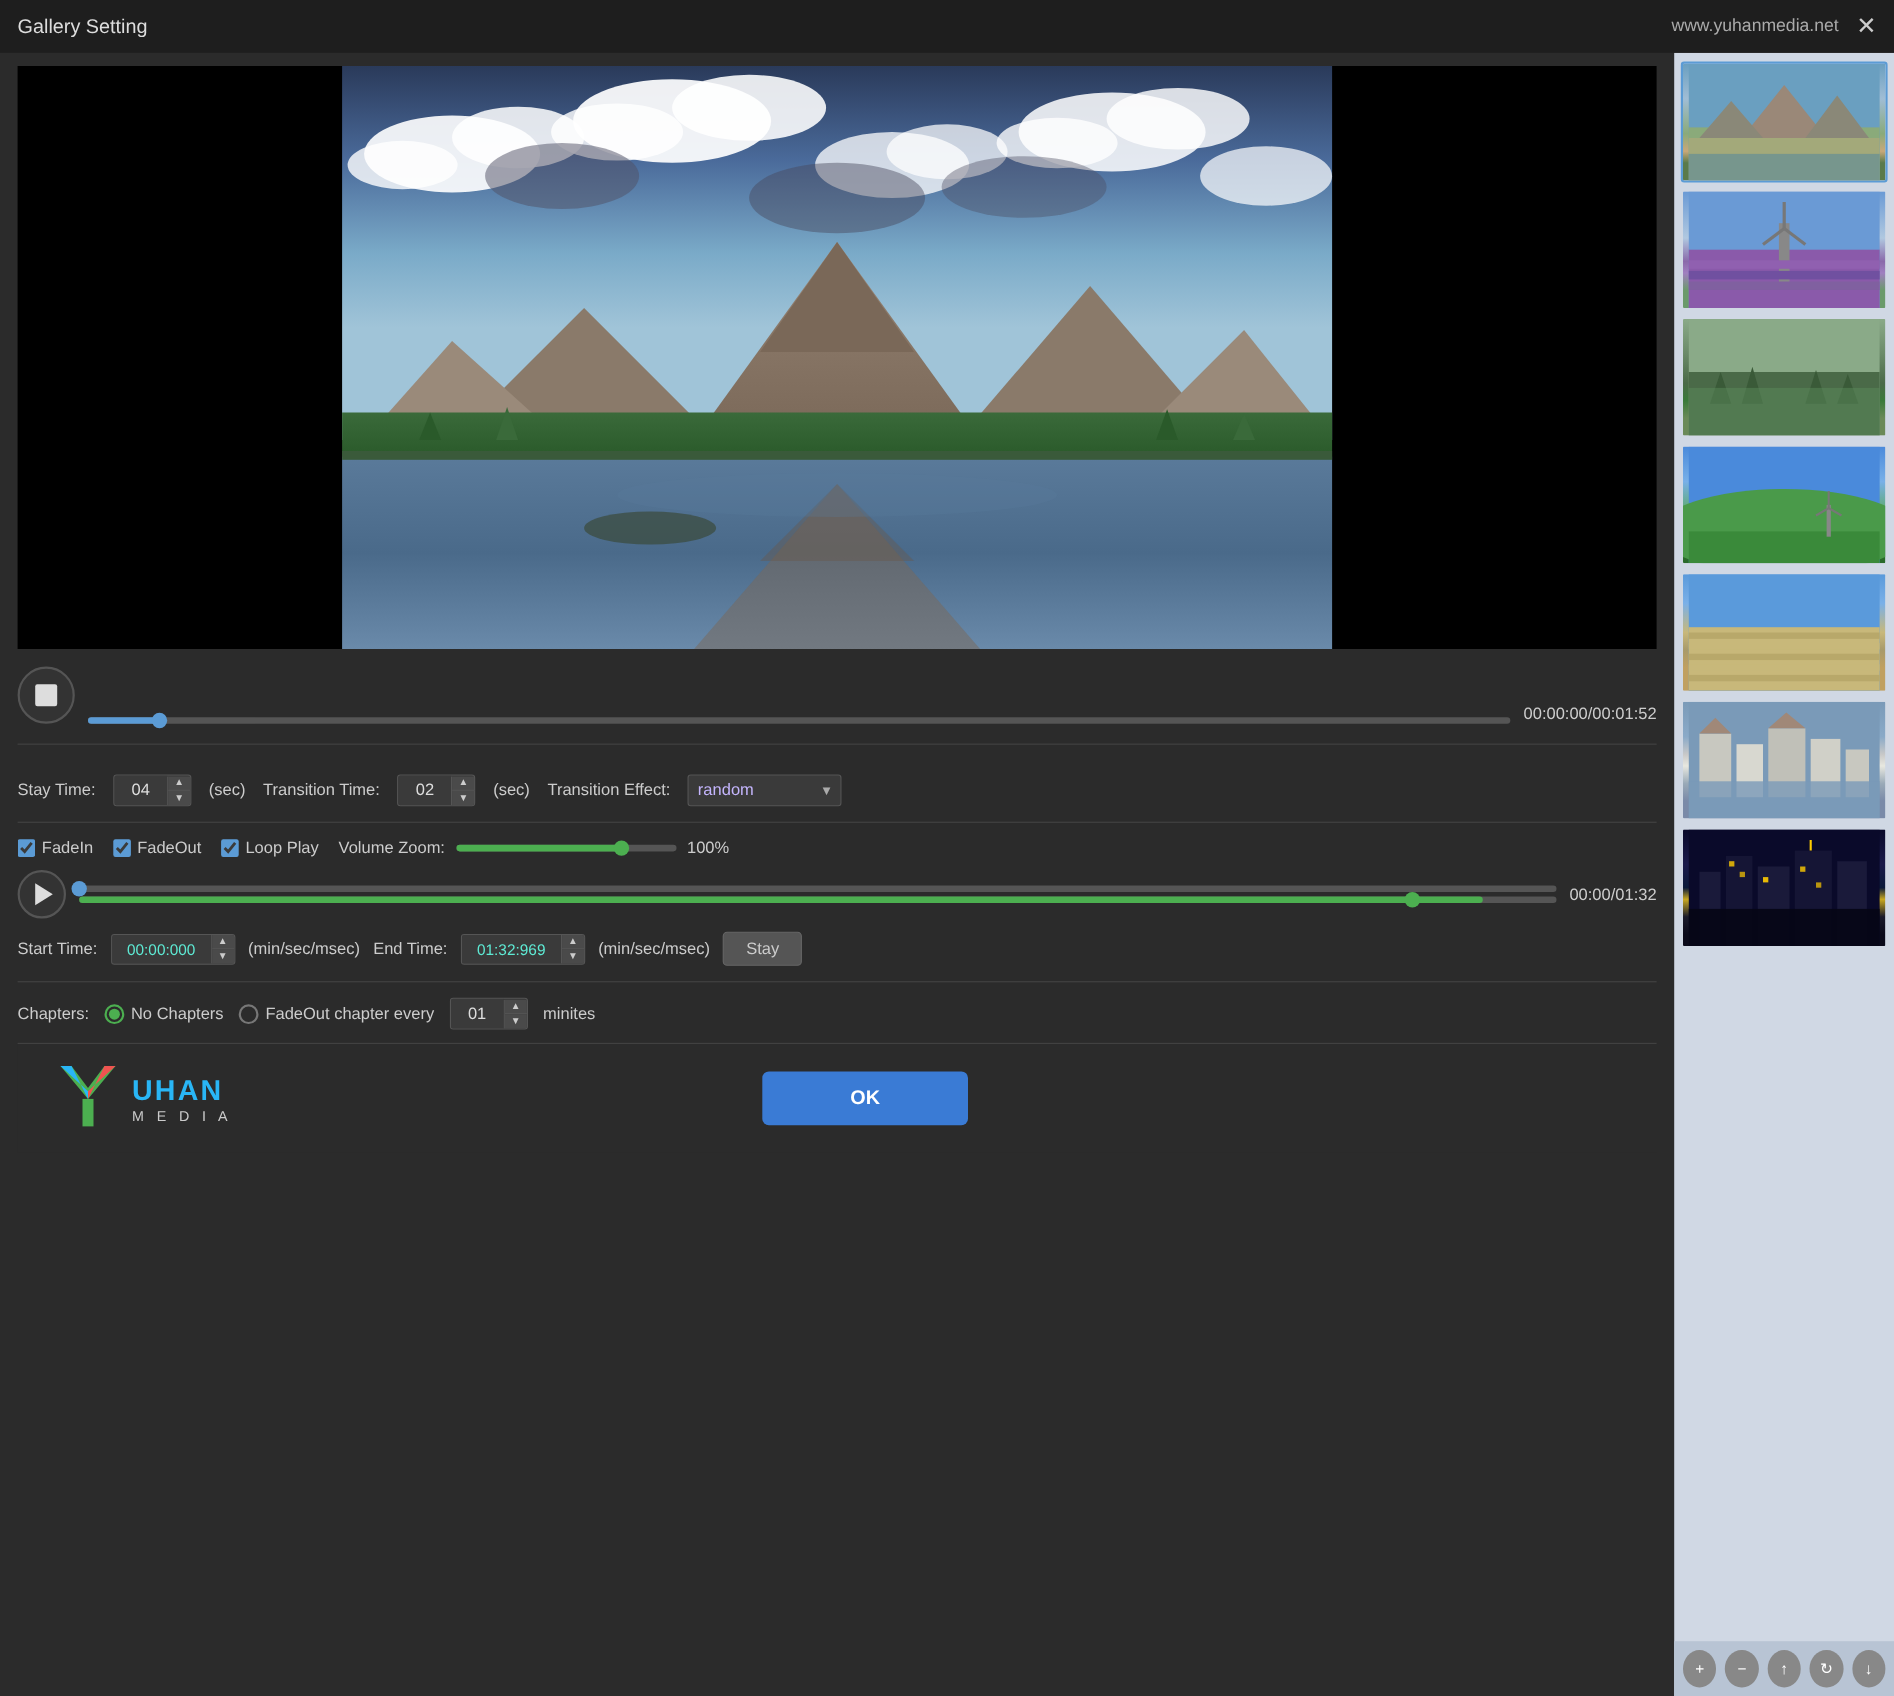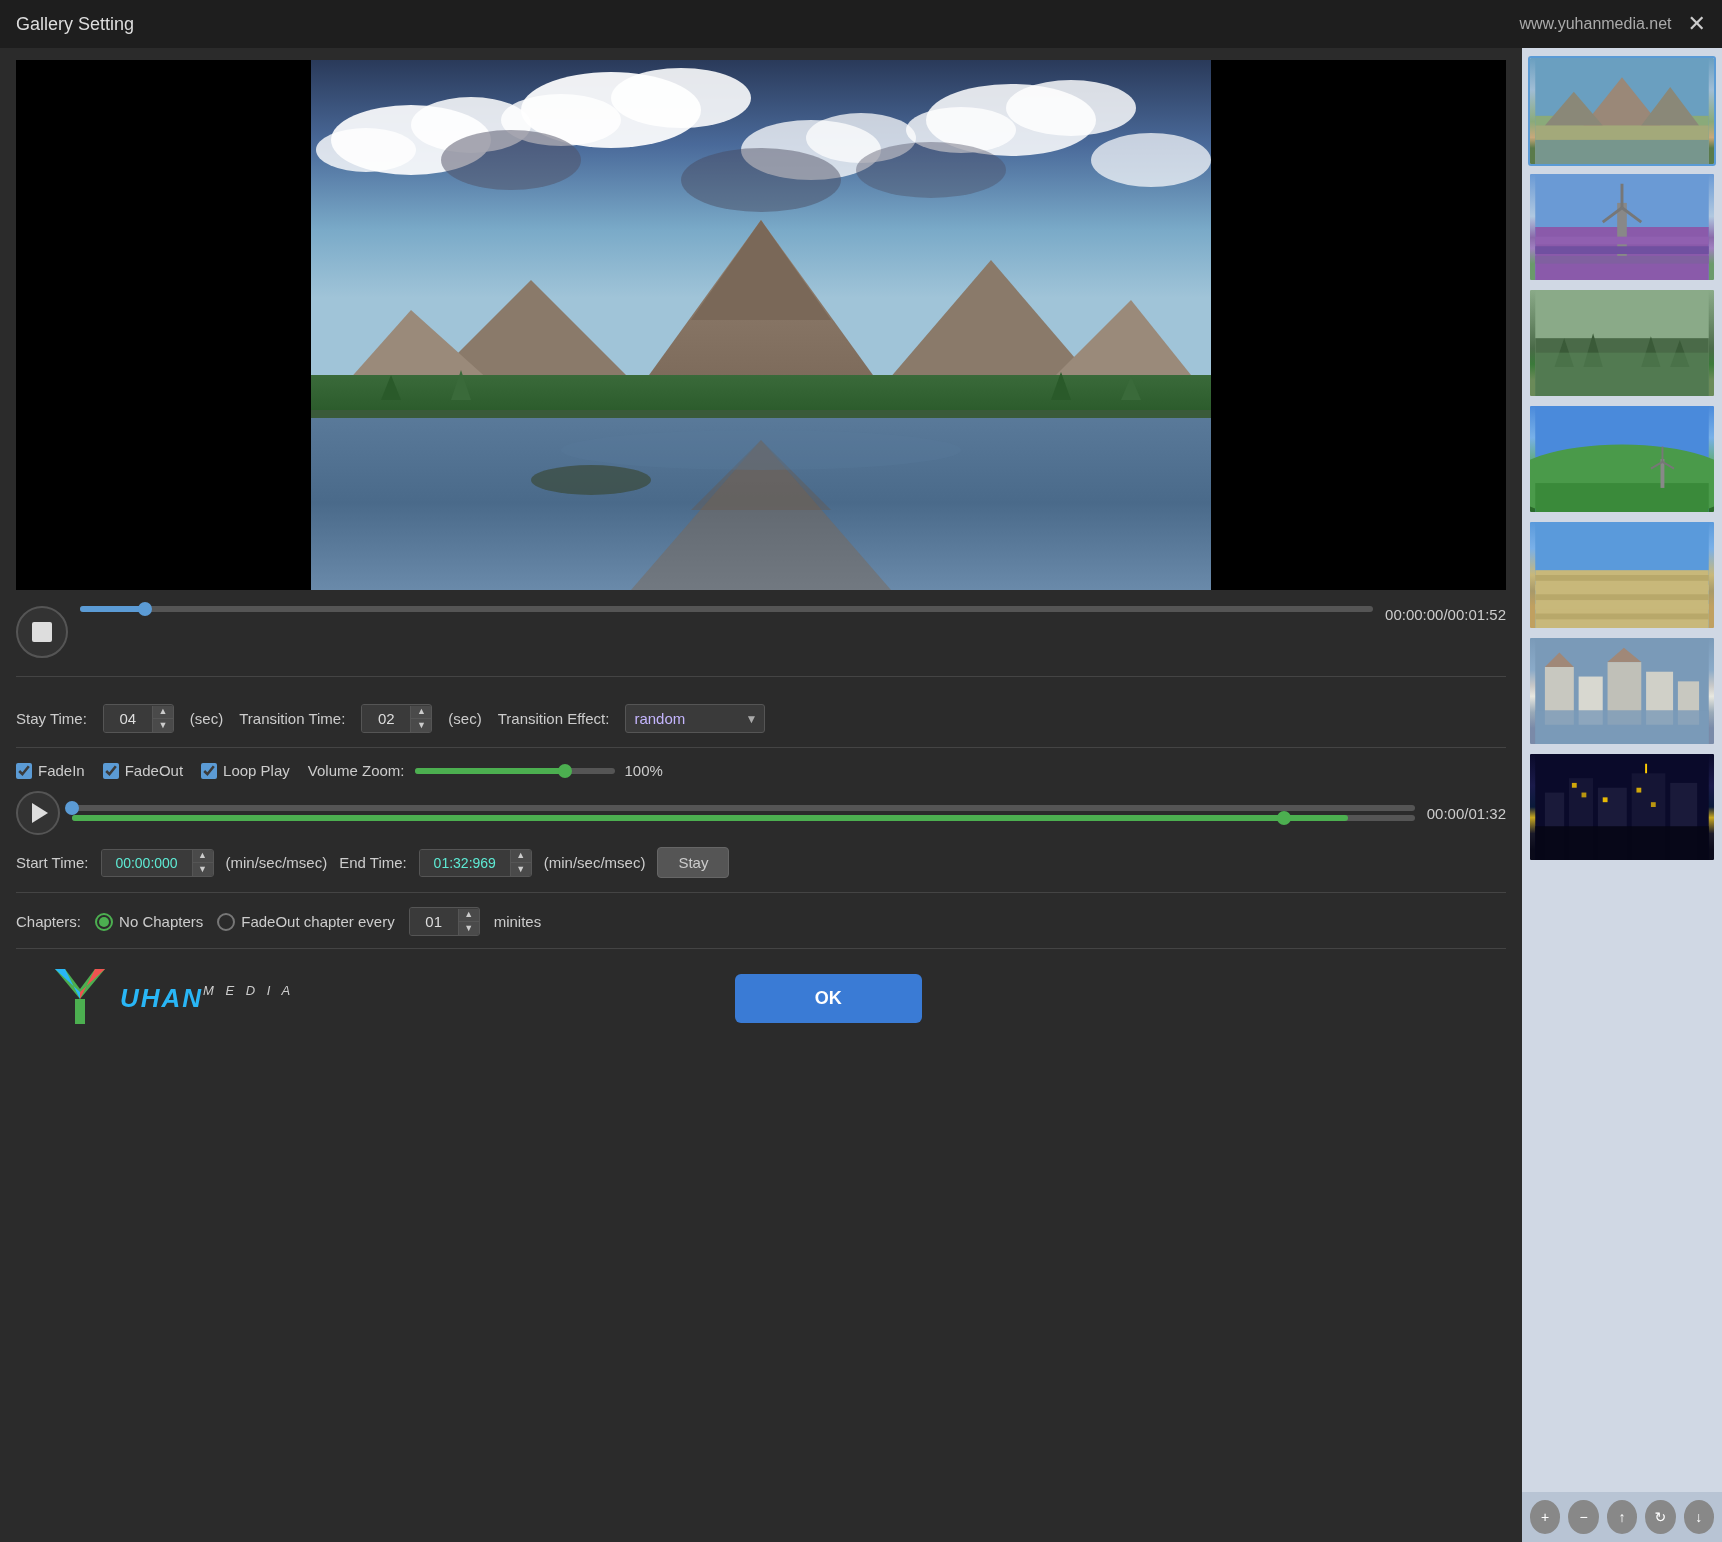--- a/index.html
+++ b/index.html
@@ -59,21 +59,21 @@
     .video-preview {
       background: #000;
       width: 100%;
       height: 530px;
       flex-shrink: 0;
       position: relative;
       overflow: hidden;
     }
     .controls-bar {
       display: flex;
-      align-items: flex-start;
+      align-items: flex-end;
       gap: 12px;
       padding: 4px 0;
       flex-shrink: 0;
     }
     .stop-btn {
       width: 52px;
       height: 52px;
       background: #333;
       border-radius: 50%;
       display: flex;
@@ -447,23 +447,22 @@
       padding: 0 24px;
       flex-shrink: 0;
       border-top: 1px solid #444;
     }
     .logo-area {
       display: flex;
       align-items: center;
     }
     .logo-text-area {
       display: flex;
-      flex-direction: row;
+      flex-direction: column;
       justify-content: center;
-      font-style: italic;
     }
     .ok-btn {
       background: #3a7bd5;
       color: #fff;
       border: none;
       border-radius: 6px;
       padding: 14px 80px;
       font-size: 18px;
       cursor: pointer;
       font-weight: bold;

